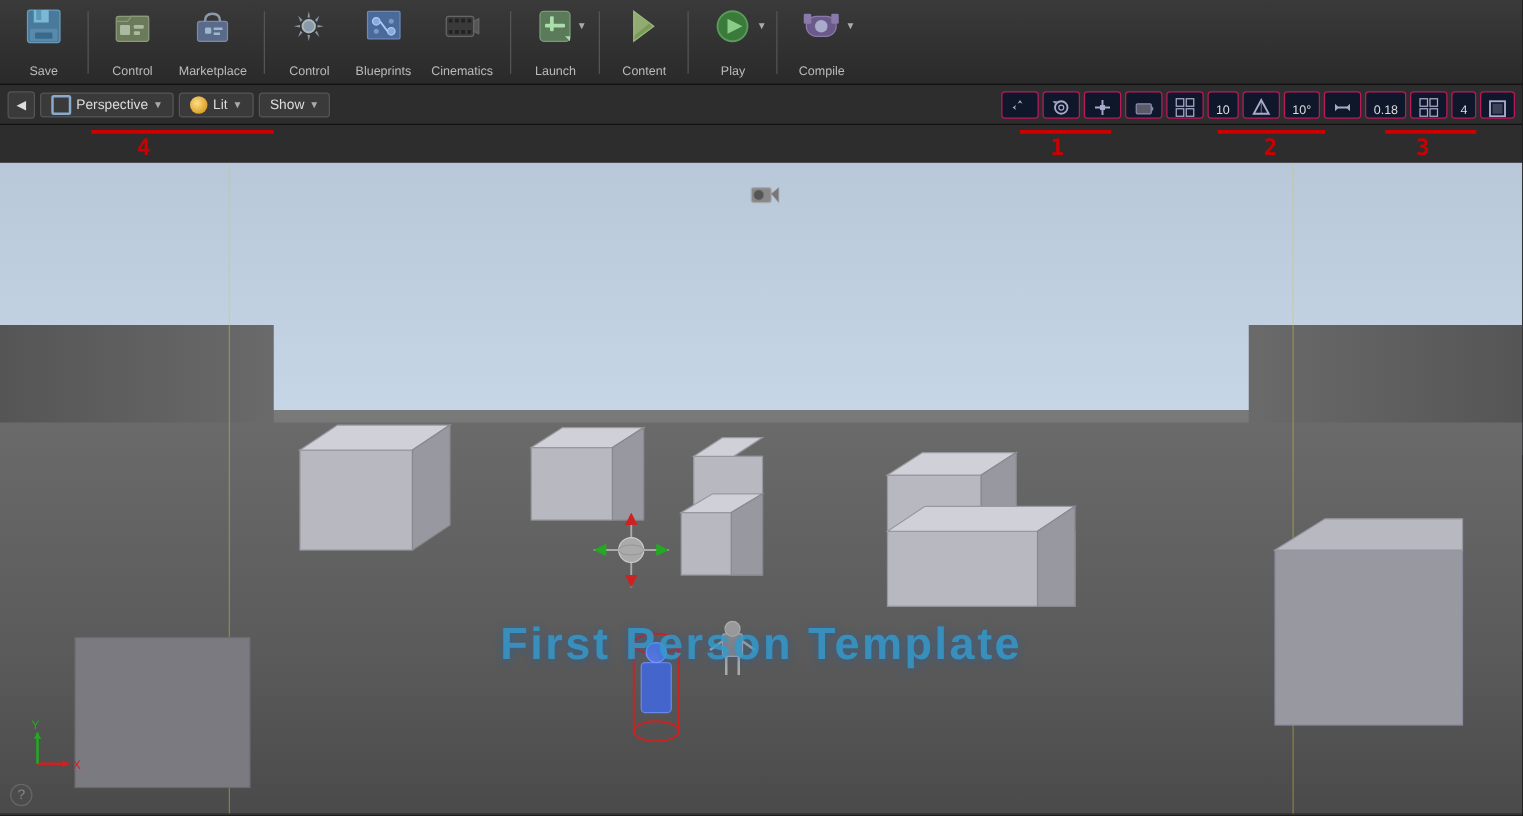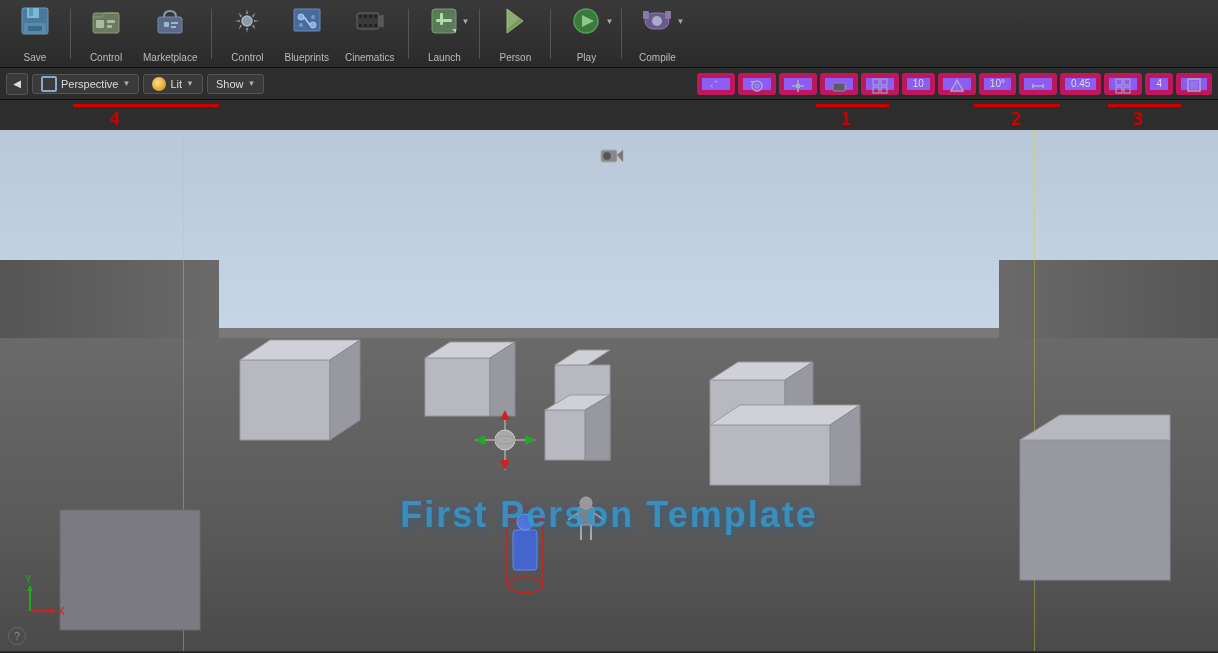--- a/index.html
+++ b/index.html
@@ -87,26 +87,26 @@
     .vp-spacer { flex: 1; }
 
     
     #vp-right-controls {
       display: flex;
       align-items: center;
       gap: 3px;
     }
     .vp-ctrl-btn {
       display: flex;
-      align-items: flex-start;
+      align-items: flex-end;
       justify-content: center;
       height: 22px;
       padding: 0 6px;
-      background: #8b5cf6;
-      border: 5px solid #be185d;
+      background: #0f172a;
+      border: 1px solid #be185d;
       border-radius: 3px;
       color: #ddd;
       font-size: 10px;
       cursor: pointer;
       white-space: nowrap;
     }
 
     
     #red-bar {
       width: 100%;
@@ -339,21 +339,21 @@
 
   <div class="toolbar-sep"></div>
 
   <div class="toolbar-btn">
     <div class="icon-area">
       <svg class="tb-icon" viewBox="0 0 32 32" fill="none">
         <polygon points="8,4 24,16 8,28" fill="#7a9a5a" stroke="#9abb7a" stroke-width="1"></polygon>
         <polygon points="8,4 20,14 8,24" fill="#aabb8a" opacity="0.5"></polygon>
       </svg>
     </div>
-    <span class="label">Person</span>
+    <span class="label">Content</span>
   </div>
 
   <div class="toolbar-sep"></div>
 
   <div class="toolbar-btn" style="position:relative;">
     <div class="icon-area" style="position:relative;">
       <svg class="tb-icon" viewBox="0 0 32 32" fill="none">
         <circle cx="16" cy="16" r="12" fill="#3a7a3a" stroke="#5a9a5a" stroke-width="1.5"></circle>
         <polygon points="12,10 24,16 12,22" fill="#88cc88"></polygon>
       </svg>
@@ -462,21 +462,21 @@
 
     <div class="vp-ctrl-btn">
       <svg width="16" height="16" viewBox="0 0 16 16" fill="none">
         <line x1="2" y1="8" x2="14" y2="8" stroke="#aaaacc" stroke-width="1.5"></line>
         <polygon points="2,5 2,11 5,8" fill="#aaaacc"></polygon>
         <polygon points="14,5 14,11 11,8" fill="#aaaacc"></polygon>
       </svg>
     </div>
 
     <div class="vp-ctrl-btn">
-      <span>0.45</span>
+      <span>0.18</span>
     </div>
 
     <div class="vp-ctrl-btn">
       <svg width="16" height="16" viewBox="0 0 16 16" fill="none">
         <rect x="1" y="1" width="6" height="6" stroke="#aaaacc" stroke-width="1" fill="none"></rect>
         <rect x="9" y="1" width="6" height="6" stroke="#aaaacc" stroke-width="1" fill="none"></rect>
         <rect x="1" y="9" width="6" height="6" stroke="#aaaacc" stroke-width="1" fill="none"></rect>
         <rect x="9" y="9" width="6" height="6" stroke="#aaaacc" stroke-width="1" fill="none"></rect>
       </svg>
     </div>

